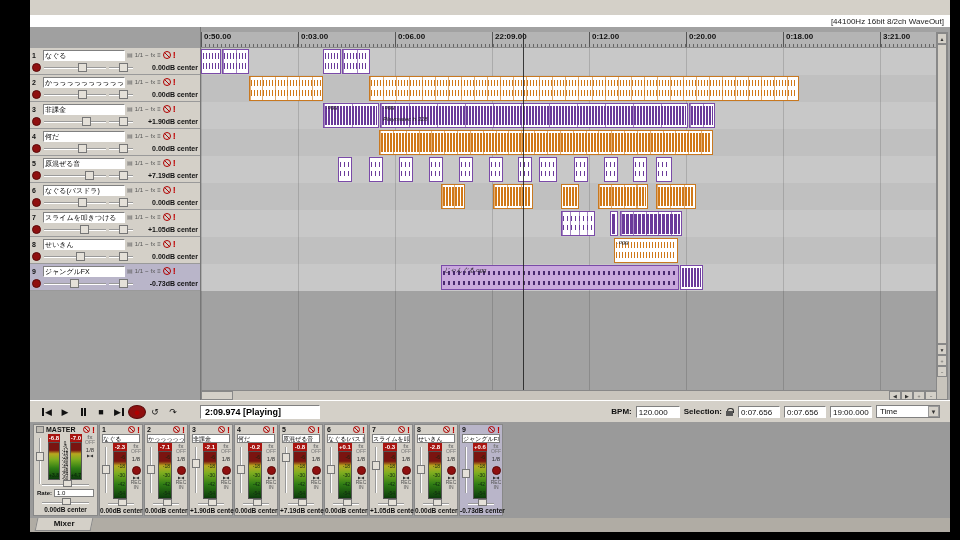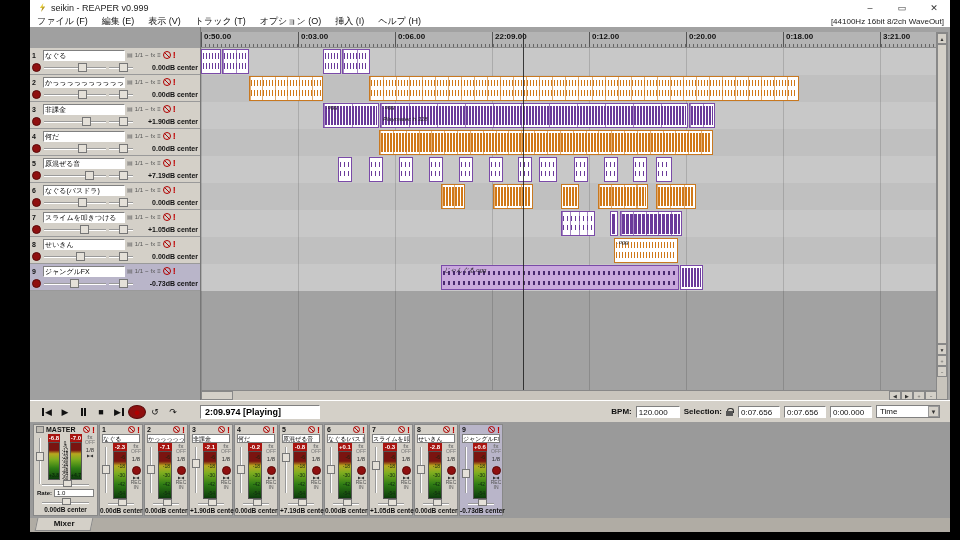--- a/index.html
+++ b/index.html
@@ -143,40 +143,22 @@
   .mixtab { position:absolute; left:0; top:518px; width:920px; height:14px; background:#b0aca4; }
   .mtab { position:absolute; left:6px; top:0; width:56px; height:13px; background:#d4d0c8; border:1px solid #888; border-top:none;
           transform:skewX(-12deg); }
   .mtab span { display:block; transform:skewX(12deg); font-size:8px; font-weight:bold; color:#111; text-align:center; line-height:12px; }
 </style>
 </head>
 <body>
 
 <div class="app">
 
-  <div class="titlebar">
-    <span class="appicon"></span>
-    <span>seikin - REAPER v0.999</span>
-    <div class="winbtns">
-      <span class="winbtn">–</span>
-      <span class="winbtn">▭</span>
-      <span class="winbtn close">✕</span>
-    </div>
-  </div>
 
   <div class="menubar">
-    <div style="display:flex" id="menus">
-        <span class="menu-item">ファイル (F)</span>
-        <span class="menu-item">編集 (E)</span>
-        <span class="menu-item">表示 (V)</span>
-        <span class="menu-item">トラック (T)</span>
-        <span class="menu-item">オプション (O)</span>
-        <span class="menu-item">挿入 (I)</span>
-        <span class="menu-item">ヘルプ (H)</span>
-      </div>
     <span class="audio-status">[44100Hz 16bit 8/2ch WaveOut]</span>
   </div>
 
   <div class="toolbar">
     <div class="tb-row" id="tbrow1">
         <span class="tbi" style="background: rgb(255, 255, 255);"></span>
         <span class="tbi" style="background: rgb(232, 192, 64);"></span>
         <span class="tbi" style="background: rgb(80, 96, 144);"></span>
         <span class="tbi" style="background: rgb(184, 180, 172);"></span>
         <span class="tbi" style="background: rgb(64, 96, 176);"></span>
@@ -638,21 +620,21 @@
     <div class="tpb">↺</div>
     <div class="tpb">↷</div>
     <div class="timebox">2:09.974 [Playing]</div>
     <div class="tr-right">
       <span>BPM:</span>
       <span class="tin" style="width:44px">120.000</span>
       <span>Selection:</span>
       <span class="lock"></span>
       <span class="tin" style="width:42px">0:07.656</span>
       <span class="tin" style="width:42px">0:07.656</span>
-      <span class="tin" style="width:42px">0:00.000</span>
+      <span class="tin" style="width:42px">19:00.000</span>
       <span class="combo">
         <span>Time</span>
         <span class="arr">▼</span>
       </span>
     </div>
   </div>
 
   <div class="mixer" id="mixer">
       <div class="strip master">
         <div class="mhead">

